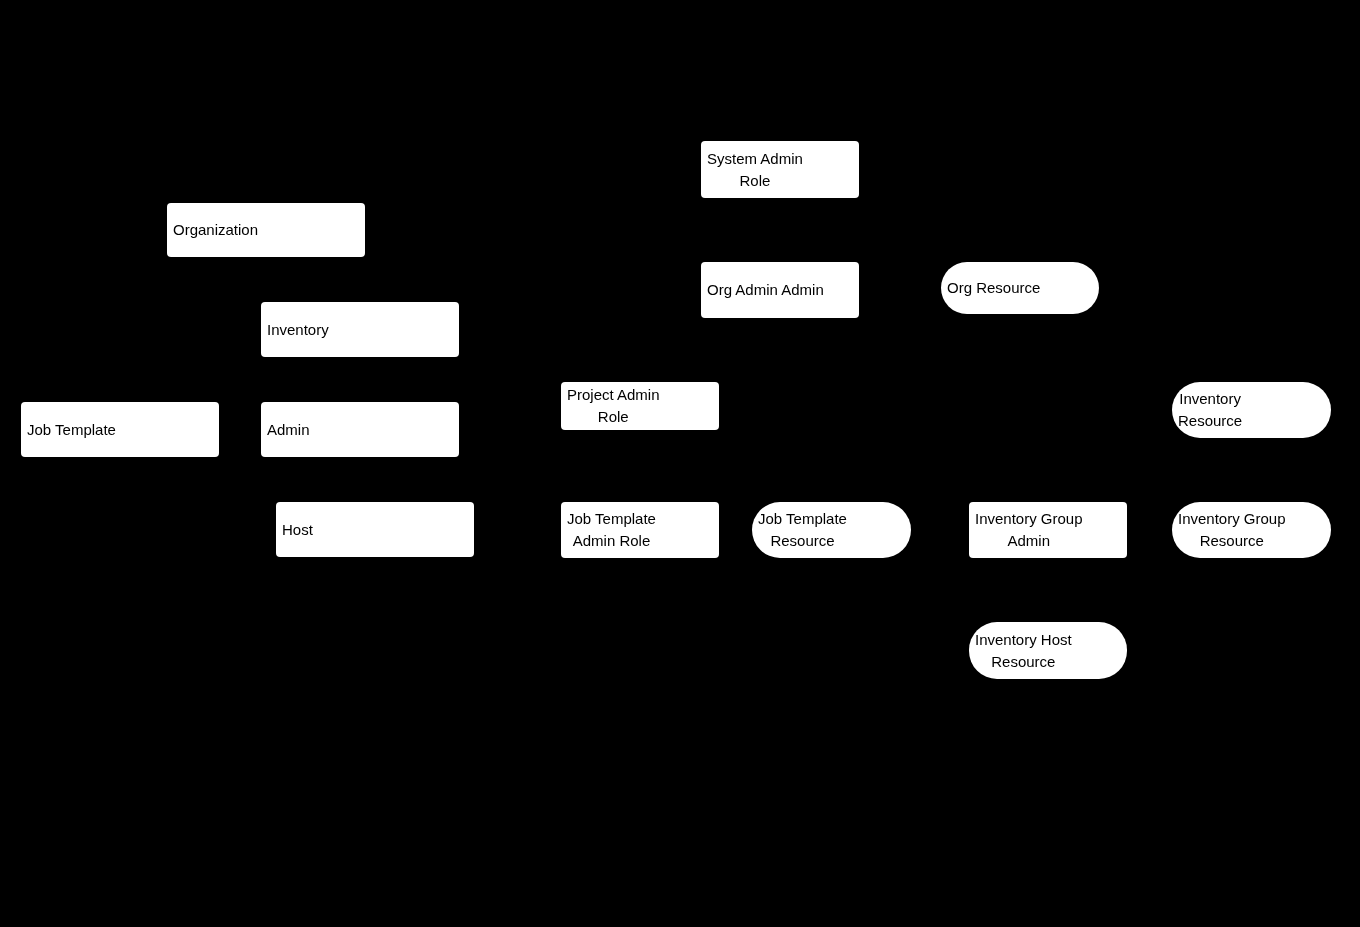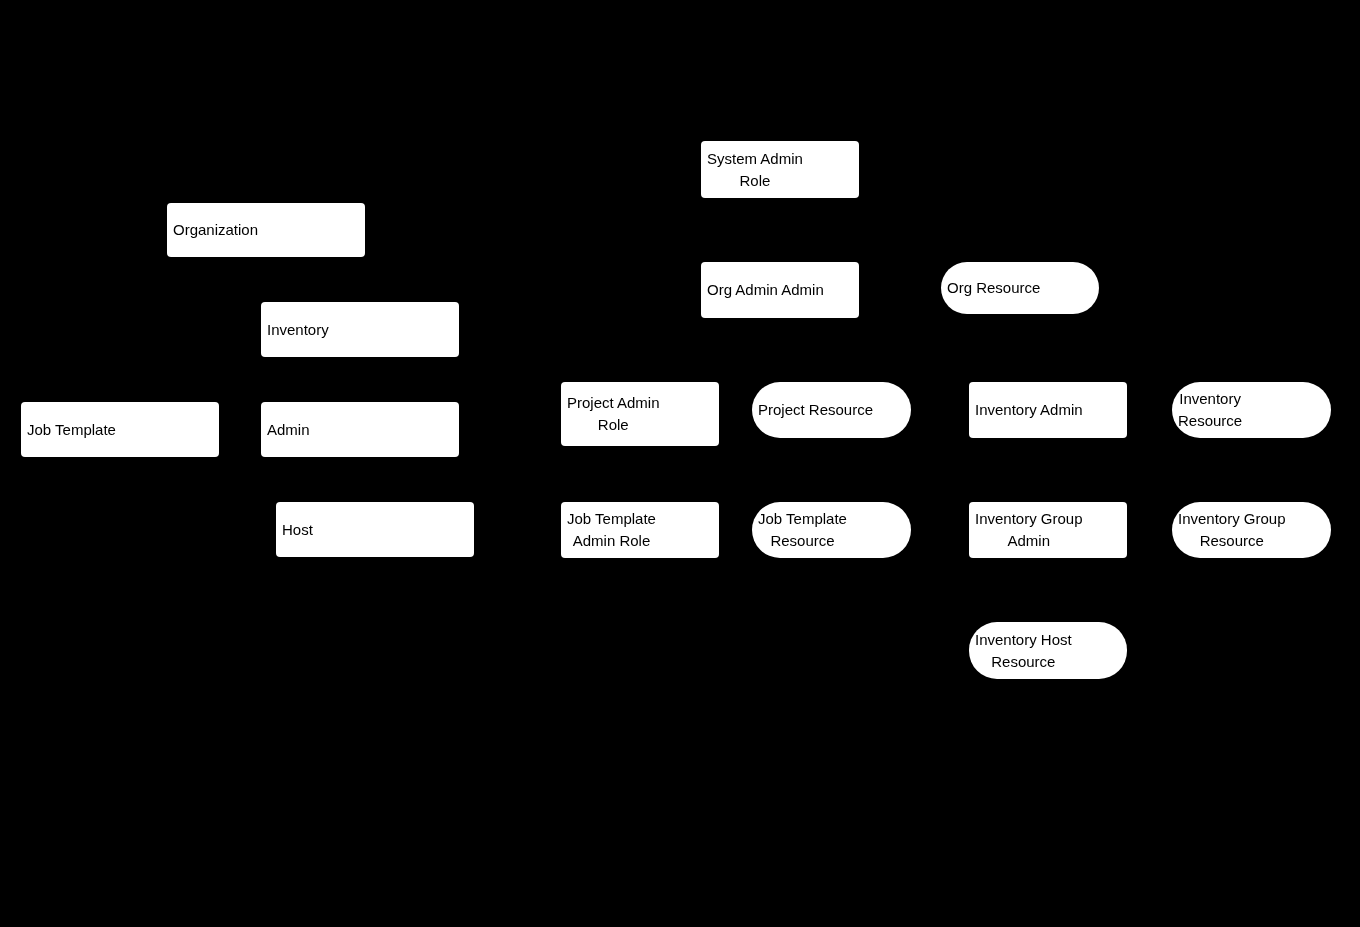--- a/index.html
+++ b/index.html
@@ -74,32 +74,26 @@
   </div>
 
   <div class="node rect" style="left:701px; top:262px; width:158px; height:56px;">
     <span class="node-label">Org Admin Admin</span>
   </div>
 
   <div class="node pill" style="left:941px; top:262px; width:158px; height:52px;">
     <span class="node-label">Org Resource</span>
   </div>
 
-  <div class="node rect" style="left:561px; top:382px; width:158px; height:64px;">
+  <div class="node rect" style="left:561px; top:382px; width:158px; height:48px;">
     <span class="node-label">Project Admin
 Role</span>
   </div>
 
-  <div class="node pill" style="left:752px; top:382px; width:159px; height:56px;">
-    <span class="node-label">Project Resource</span>
-  </div>
 
-  <div class="node rect" style="left:969px; top:382px; width:158px; height:56px;">
-    <span class="node-label">Inventory Admin</span>
-  </div>
 
   <div class="node pill" style="left:1172px; top:382px; width:159px; height:56px;">
     <span class="node-label">Inventory
 Resource</span>
   </div>
 
   <div class="node rect" style="left:561px; top:502px; width:158px; height:56px;">
     <span class="node-label">Job Template
 Admin Role</span>
   </div>

